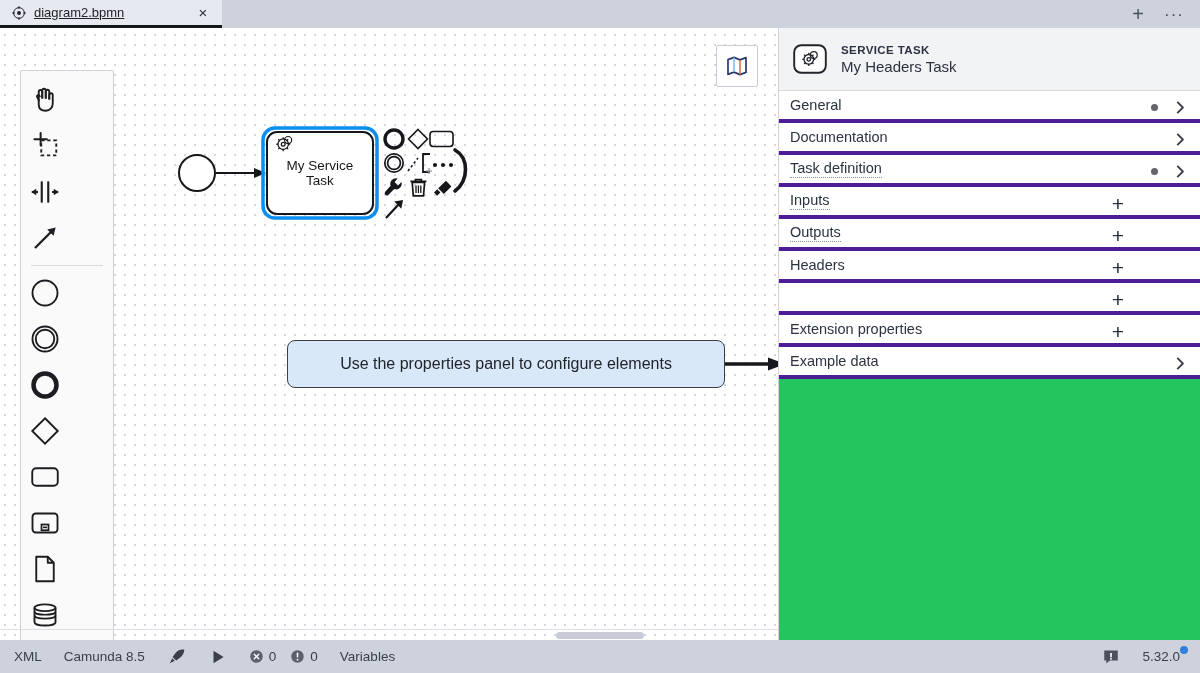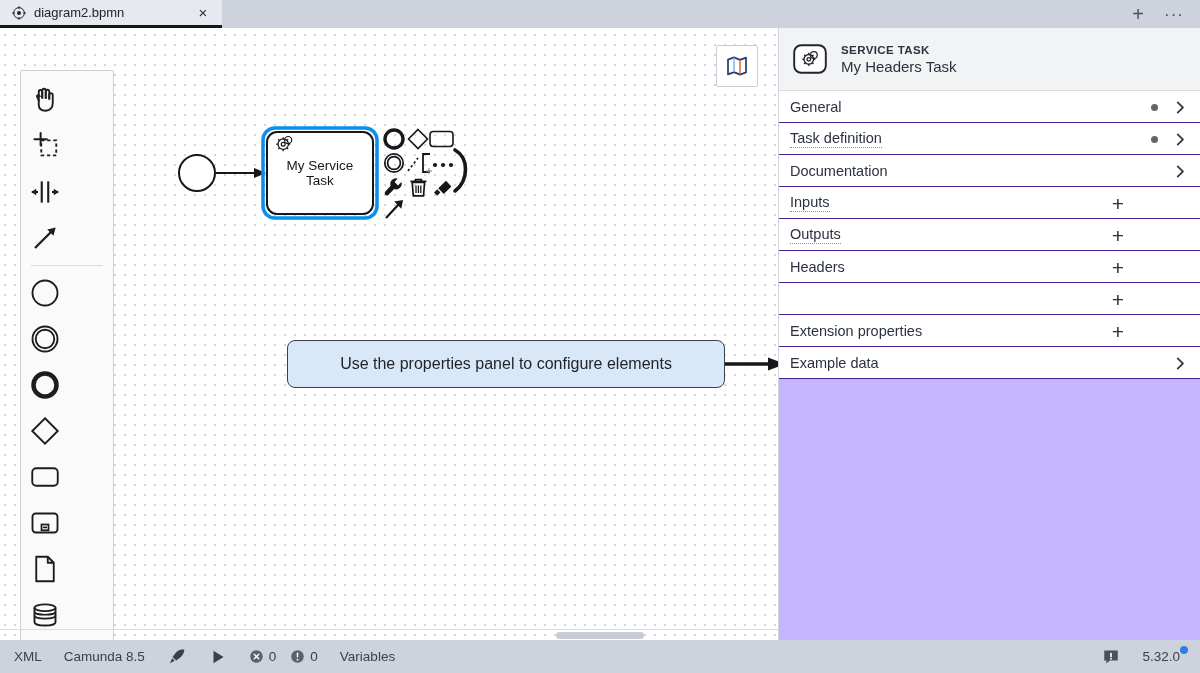--- a/index.html
+++ b/index.html
@@ -24,21 +24,21 @@
   .tab {
     position: relative;
     display: flex; align-items: center; gap: 8px;
     padding: 0 10px 0 12px;
     min-width: 222px;
     background: #e6e9ef;
     font-size: 13px; color: #22242a;
     border-bottom: 3px solid #16171b;
   }
   .tab .tab-icon { width: 14px; height: 14px; display: block; }
-  .tab .tab-title { flex: 1; white-space: nowrap; }
+  .tab .tab-title { flex: 1; white-space: nowrap; text-decoration: underline; }
   .tab .tab-close {
     width: 18px; height: 18px;
     display: flex; align-items: center; justify-content: center;
     color: #2b2e35; font-size: 15px; line-height: 1;
     cursor: pointer;
   }
   .tabbar-spacer { flex: 1; }
   .tabbar-actions {
     display: flex; align-items: center; gap: 16px;
     padding-right: 16px; color: #595e6b;
@@ -125,21 +125,21 @@
   }
   .h-scroll-thumb {
     position: absolute; left: 556px; top: 2px;
     width: 88px; height: 7px;
     background: #c9ccd6; border-radius: 4px;
   }
 
   
   .properties {
     width: 421px; height: 613px;
-    background: #c4b5fd;
+    background: #22c55e;
     display: flex; flex-direction: column;
   }
   .prop-header {
     display: flex; align-items: center; gap: 14px;
     height: 63px; padding: 0 14px;
     background: #f2f3f5;
     border-bottom: 1px solid #d8dade;
   }
   .prop-header-icon { width: 34px; height: 30px; flex: none; }
   .prop-header-text { display: flex; flex-direction: column; gap: 2px; }
@@ -148,21 +148,21 @@
     color: #2b3240; text-transform: uppercase;
   }
   .prop-name { font-size: 15px; color: #2b3240; }
 
   .group-list { display: flex; flex-direction: column; }
   .group-row {
     position: relative;
     height: 32px;
     display: flex; align-items: center;
     padding: 0 0 0 11px;
-    border-bottom: 1px solid #4c1d95;
+    border-bottom: 4px solid #4c1d95;
     cursor: pointer;
     background: #ffffff;
   }
   .group-label {
     font-size: 14.5px; color: #2b3240;
     flex: 1;
   }
   .group-label.dotted {
     align-self: center;
     border-bottom: 1px dotted #8b9099;
@@ -491,32 +491,32 @@
           <span class="group-label">General</span>
           <span class="group-dot"></span>
           <span class="group-chevron">
             <svg width="13" height="13" viewBox="0 0 14 14">
                 <path d="M4 1.5 L9.6 7 L4 12.5" fill="none" stroke="#394048" stroke-width="2" stroke-linecap="round" stroke-linejoin="round"></path>
               </svg>
           </span>
         </div>
 
         <div class="group-row">
-          <span class="group-label dotted">Task definition</span>
-          <span class="group-spacer"></span>
-          <span class="group-dot"></span>
+          <span class="group-label">Documentation</span>
           <span class="group-chevron">
             <svg width="13" height="13" viewBox="0 0 14 14">
                 <path d="M4 1.5 L9.6 7 L4 12.5" fill="none" stroke="#394048" stroke-width="2" stroke-linecap="round" stroke-linejoin="round"></path>
               </svg>
           </span>
         </div>
 
         <div class="group-row">
-          <span class="group-label">Documentation</span>
+          <span class="group-label dotted">Task definition</span>
+          <span class="group-spacer"></span>
+          <span class="group-dot"></span>
           <span class="group-chevron">
             <svg width="13" height="13" viewBox="0 0 14 14">
                 <path d="M4 1.5 L9.6 7 L4 12.5" fill="none" stroke="#394048" stroke-width="2" stroke-linecap="round" stroke-linejoin="round"></path>
               </svg>
           </span>
         </div>
 
         <div class="group-row">
           <span class="group-label dotted">Inputs</span>
           <span class="group-spacer"></span>

